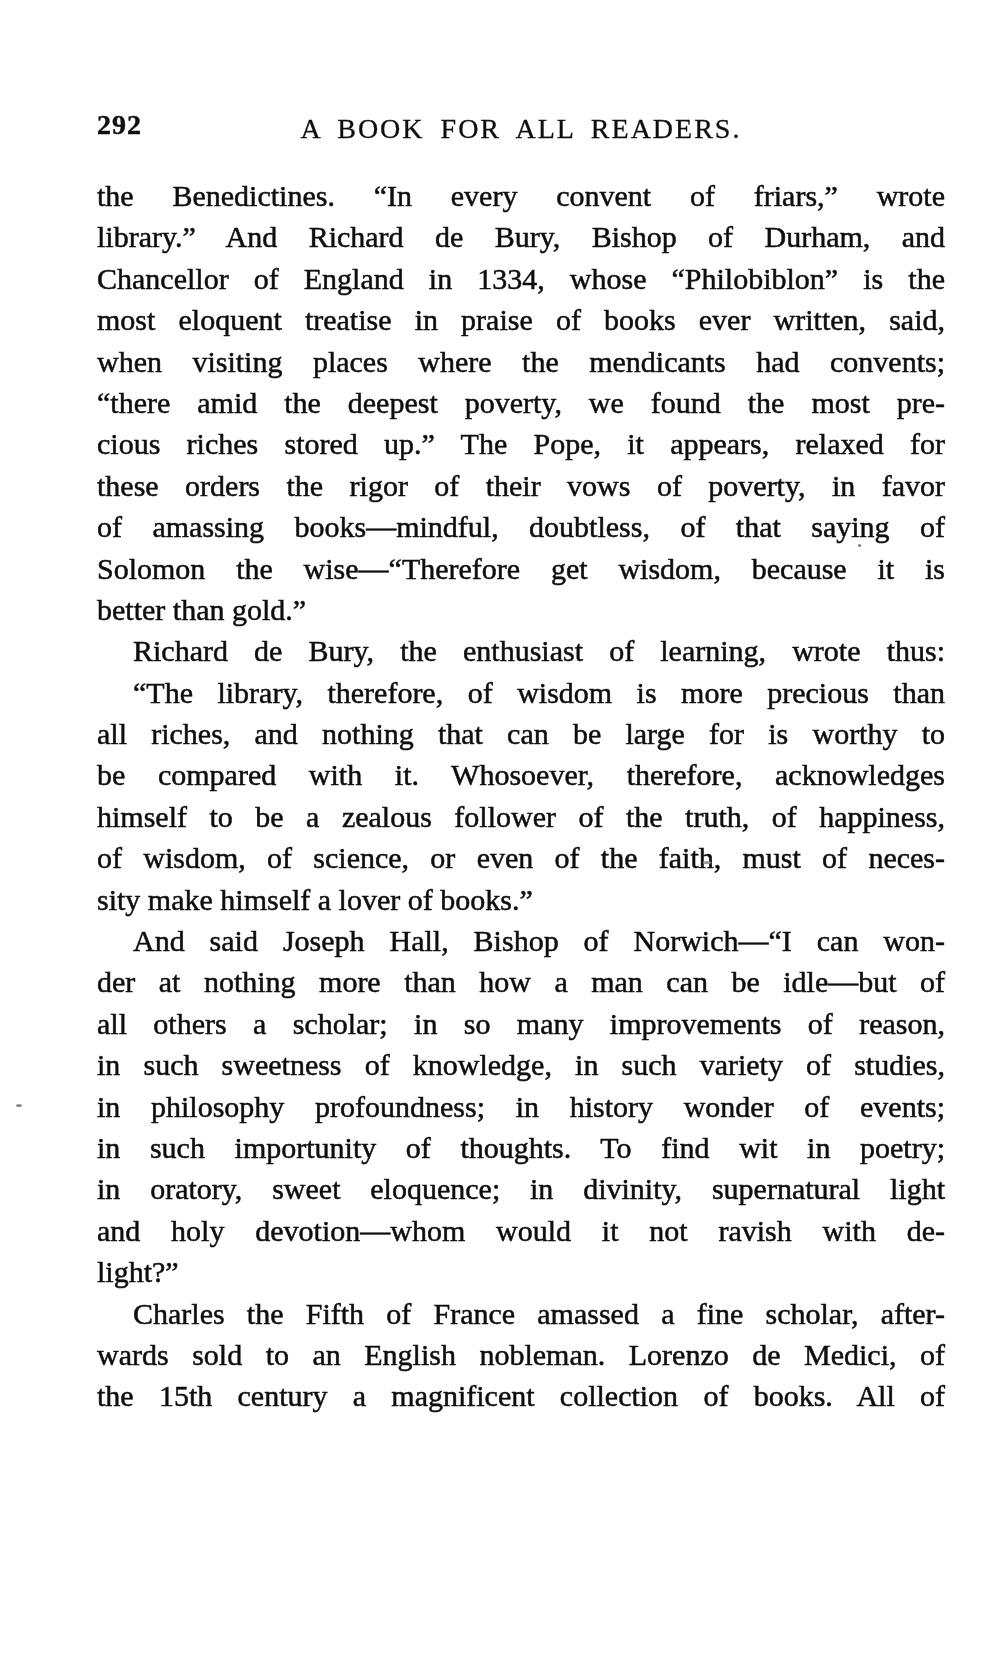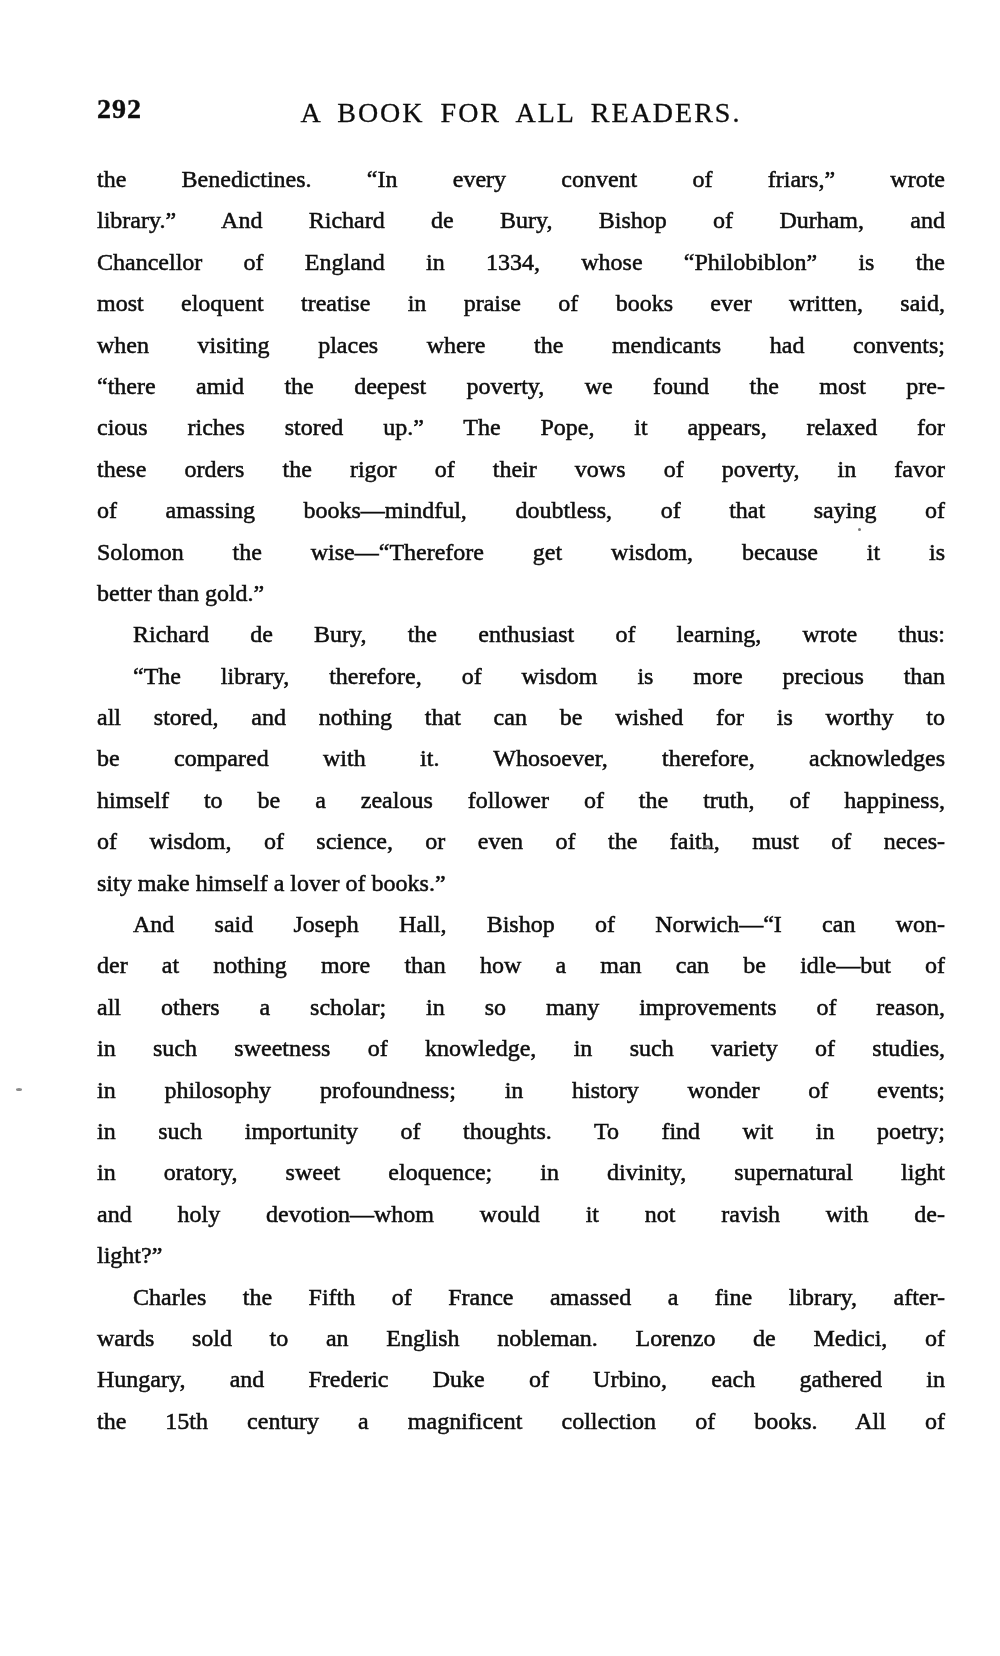--- a/index.html
+++ b/index.html
@@ -11,20 +11,21 @@
     width:1000px;height:1656px;
     background:var(--paper);
     font-family:"Liberation Serif","DejaVu Serif",serif;
     color:var(--ink);
     position:relative;
     overflow:hidden;
   }
   .page{
     position:absolute;inset:0;
     background:var(--paper);
+    margin-top:16px;
   }
   
   .page-header{
     position:absolute;
     left:97px;top:93px;width:848px;height:36px;
   }
   .page-number{
     position:absolute;left:0;top:0;
     font-size:28px;font-weight:bold;
     letter-spacing:1px;
@@ -34,21 +35,21 @@
     position:absolute;left:0;right:0;top:4px;
     text-align:center;
     font-size:28px;font-weight:normal;
     letter-spacing:2px;word-spacing:7px;
     -webkit-text-stroke:0.3px var(--ink);
   }
   
   .page-body{
     position:absolute;
     left:97px;top:159px;width:848px;
-    font-size:24px;
+    font-size:30px;
     line-height:41.4px;
     -webkit-text-stroke:0.5px var(--ink);
   }
   .line{
     height:41.4px;
     text-align:justify;
     text-align-last:justify;
   }
   .line.short{
     text-align:center;
@@ -83,37 +84,36 @@
       <div class="line">most eloquent treatise in praise of books ever written, said,</div>
       <div class="line">when visiting places where the mendicants had convents;</div>
       <div class="line">“there amid the deepest poverty, we found the most pre-</div>
       <div class="line">cious riches stored up.”  The Pope, it appears, relaxed for</div>
       <div class="line">these orders the rigor of their vows of poverty, in favor</div>
       <div class="line">of amassing books—mindful, doubtless, of that saying of</div>
       <div class="line">Solomon the wise—“Therefore get wisdom, because it is</div>
       <div class="line short">better than gold.”</div>
       <div class="line indent">Richard de Bury, the enthusiast of learning, wrote thus:</div>
       <div class="line indent">“The library, therefore, of wisdom is more precious than</div>
-      <div class="line">all stored, and nothing that can be wished for is worthy to</div>
+      <div class="line">all riches, and nothing that can be large for is worthy to</div>
       <div class="line">be compared with it.  Whosoever, therefore, acknowledges</div>
       <div class="line">himself to be a zealous follower of the truth, of happiness,</div>
       <div class="line">of wisdom, of science, or even of the faith, must of neces-</div>
       <div class="line short">sity make himself a lover of books.”</div>
       <div class="line indent">And said Joseph Hall, Bishop of Norwich—“I can won-</div>
       <div class="line">der at nothing more than how a man can be idle—but of</div>
       <div class="line">all others a scholar; in so many improvements of reason,</div>
       <div class="line">in such sweetness of knowledge, in such variety of studies,</div>
       <div class="line">in philosophy profoundness; in history wonder of events;</div>
       <div class="line">in such importunity of thoughts.  To find wit in poetry;</div>
       <div class="line">in oratory, sweet eloquence; in divinity, supernatural light</div>
       <div class="line">and holy devotion—whom would it not ravish with de-</div>
       <div class="line short">light?”</div>
-      <div class="line indent">Charles the Fifth of France amassed a fine library, after-</div>
+      <div class="line indent">Charles the Fifth of France amassed a fine scholar, after-</div>
       <div class="line">wards sold to an English nobleman.  Lorenzo de Medici, of</div>
-      <div class="line">Hungary, and Frederic Duke of Urbino, each gathered in</div>
       <div class="line">the 15th century a magnificent collection of books.  All of</div>
     </main>
 
   <div class="speck s1"></div>
   <div class="speck s2"></div>
   <div class="speck s3"></div>
 
 </div>
 
 </body></html>

